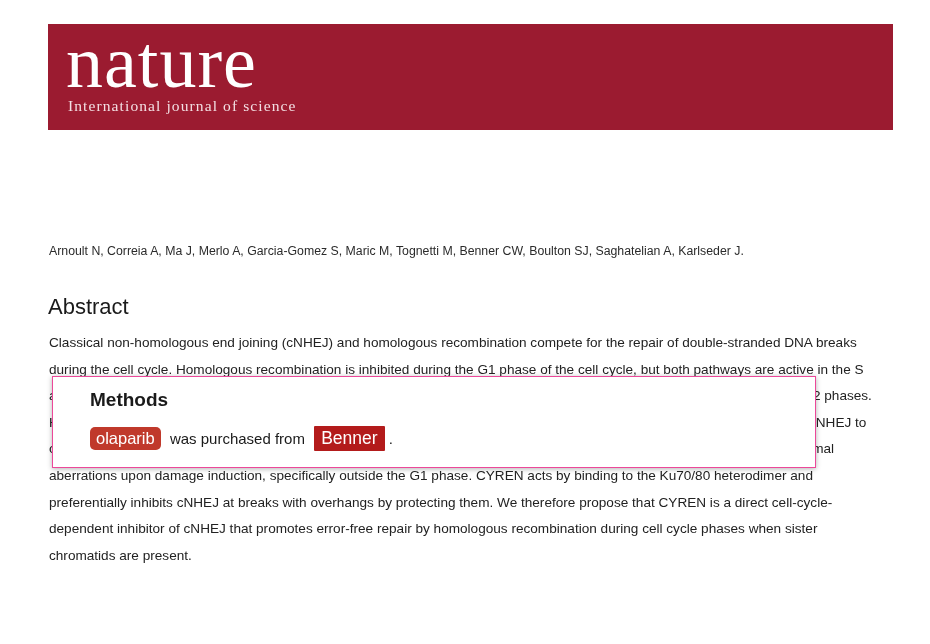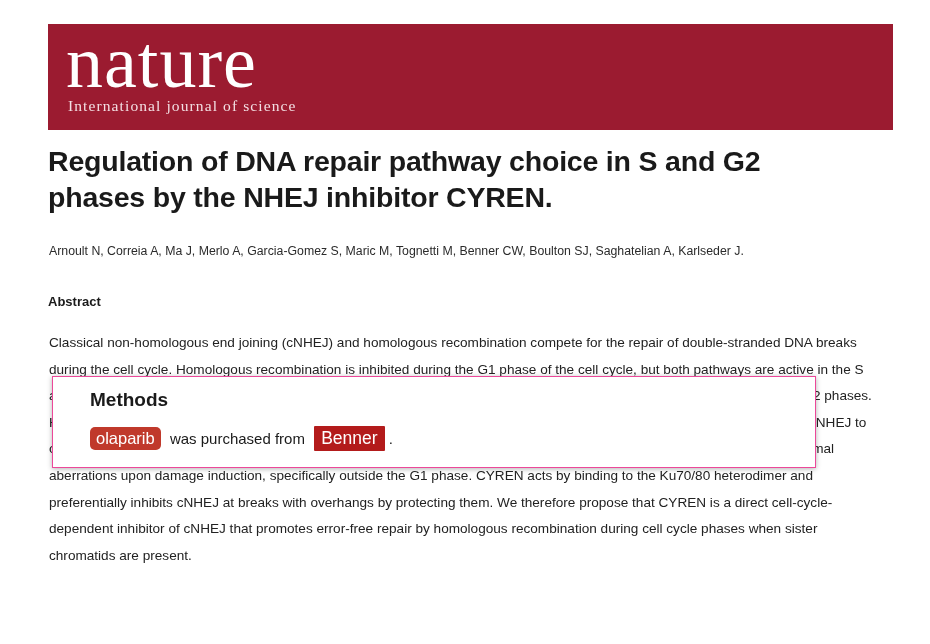--- a/index.html
+++ b/index.html
@@ -76,22 +76,22 @@
     width: 830px;
     font-size: 12.3px;
     line-height: 17px;
     color: #2b2b2b;
   }
   
   .abstract-heading {
     position: absolute;
     left: 48px;
     top: 294px;
-    font-size: 13px;
-    font-weight: bold;
+    font-size: 22px;
+    font-weight: normal;
     color: #1a1a1a;
   }
   
   .abstract-body {
     position: absolute;
     left: 49px;
     top: 330px;
     width: 832px;
     font-size: 13.6px;
     line-height: 26.6px;
@@ -149,21 +149,20 @@
 
 <div class="page">
 
   <div class="masthead">
     <div class="masthead-inner">
       <div class="brand">nature</div>
       <div class="brand-sub">International journal of science</div>
     </div>
   </div>
 
-  <div class="title">Regulation of DNA repair pathway choice in S and G2 phases by the NHEJ inhibitor CYREN.</div>
 
   <div class="authors">Arnoult N, Correia A, Ma J, Merlo A, Garcia-Gomez S, Maric M, Tognetti M, Benner CW, Boulton SJ, Saghatelian A, Karlseder J.</div>
 
   <div class="abstract-heading">Abstract</div>
 
   <div class="abstract-body">Classical non-homologous end joining (cNHEJ) and homologous recombination compete for the repair of double-stranded DNA breaks during the cell cycle. Homologous recombination is inhibited during the G1 phase of the cell cycle, but both pathways are active in the S and G2 phases. However, it is unclear why cNHEJ does not always outcompete homologous recombination during the S and G2 phases. Here we show that CYREN (cell cycle regulator of NHEJ) is a cell-cycle-specific inhibitor of cNHEJ. Deletion of CYREN allows cNHEJ to occur at telomeres and intrachromosomal breaks during the S and G2 phases, and cells lacking CYREN accumulate chromosomal aberrations upon damage induction, specifically outside the G1 phase. CYREN acts by binding to the Ku70/80 heterodimer and preferentially inhibits cNHEJ at breaks with overhangs by protecting them. We therefore propose that CYREN is a direct cell-cycle-dependent inhibitor of cNHEJ that promotes error-free repair by homologous recombination during cell cycle phases when sister chromatids are present.</div>
 
   <div class="overlay-card">
     <div class="overlay-title">Methods</div>
     <div class="overlay-sentence">

